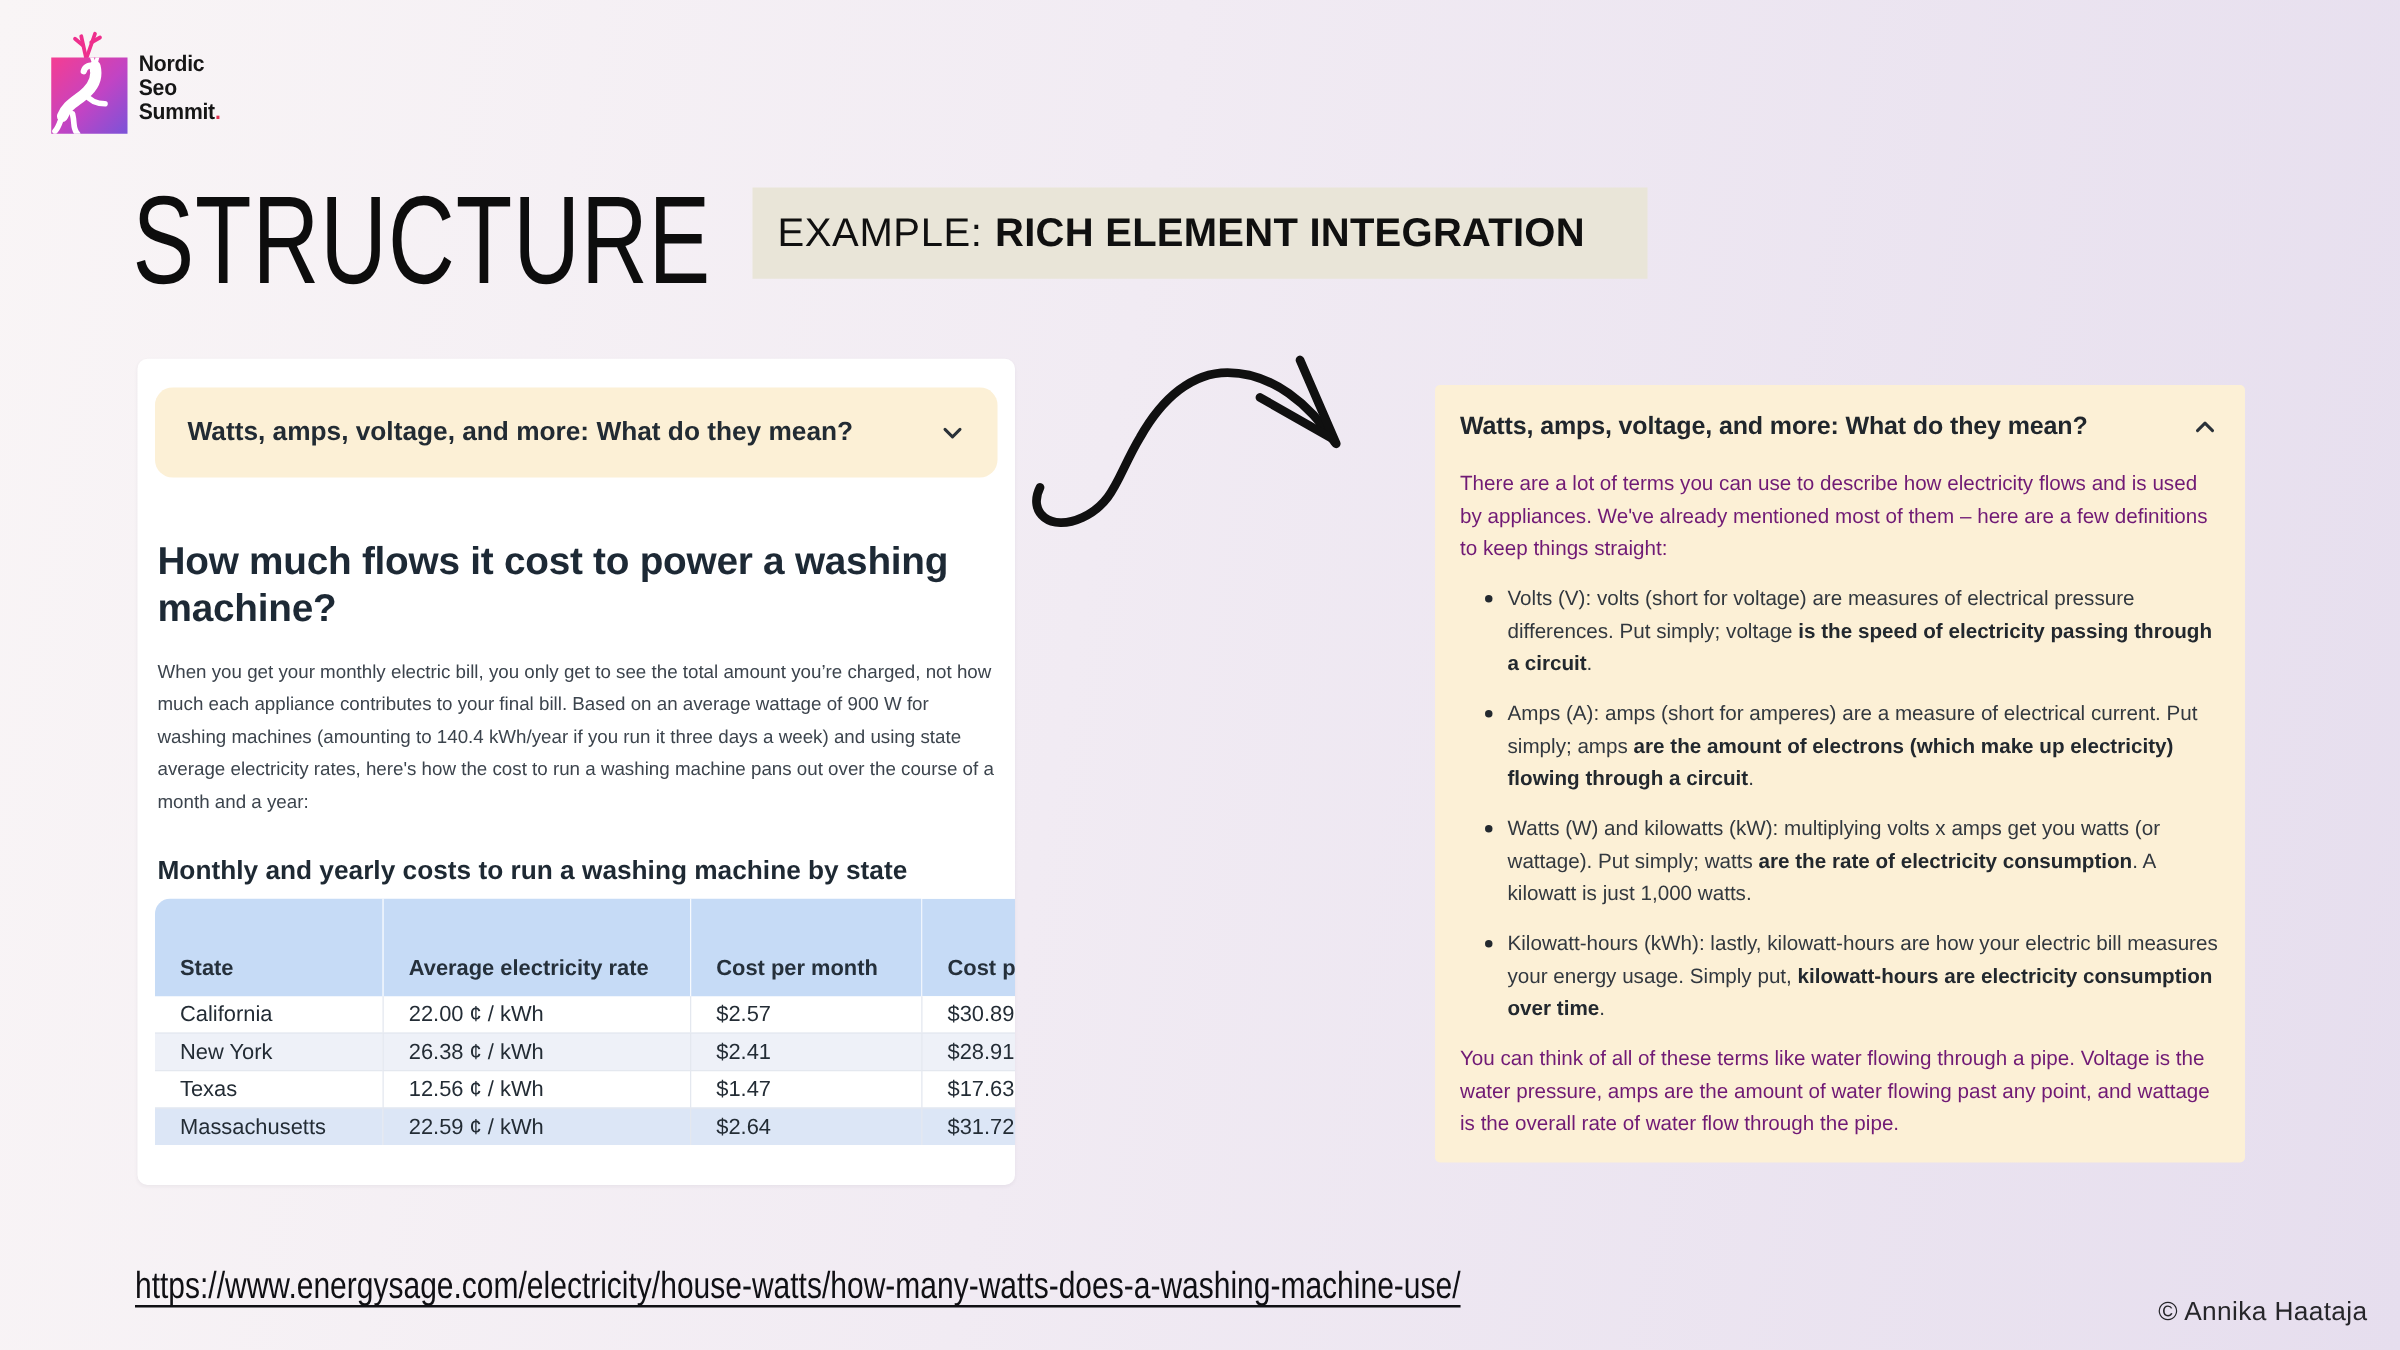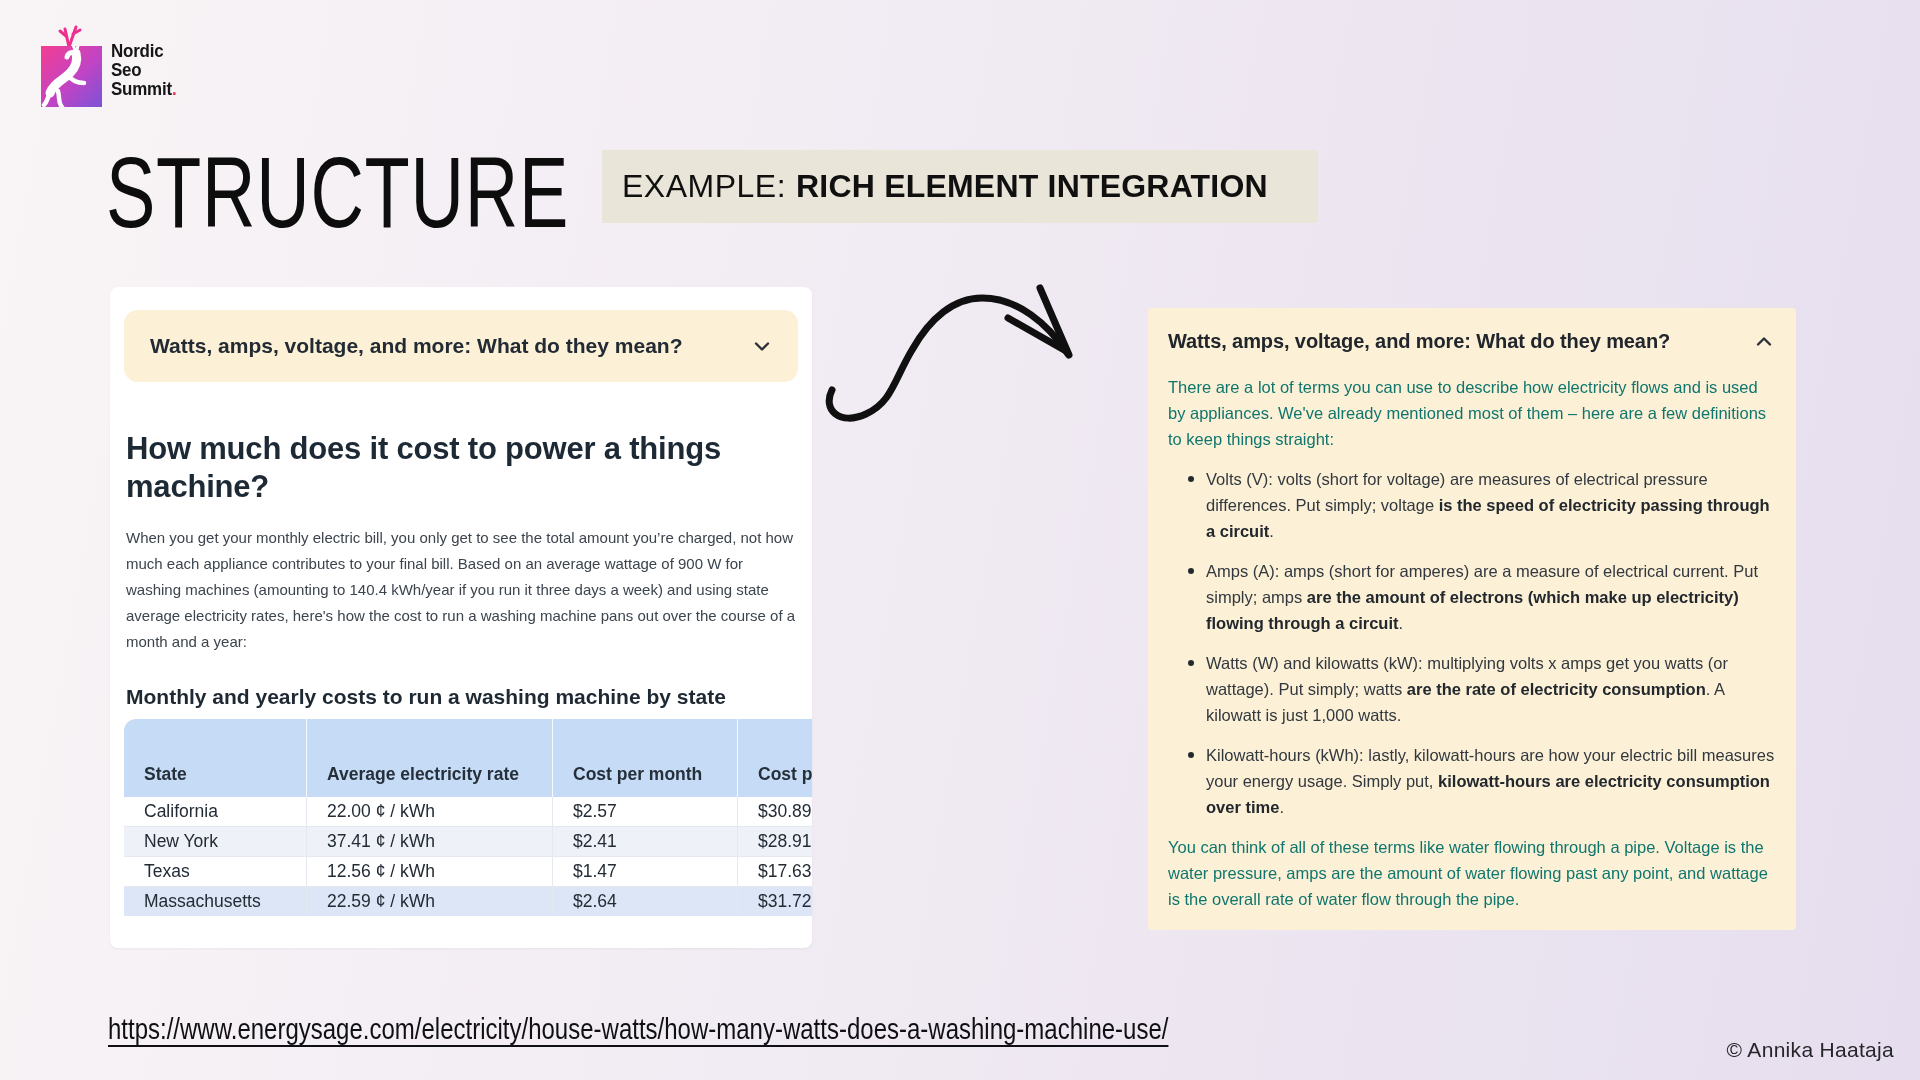--- a/index.html
+++ b/index.html
@@ -51,21 +51,21 @@
   tbody tr:nth-child(4){background:var(--row-stripe-blue,#dce6f6);}
 
   
   .curved-arrow{left:822px;top:262px;}
 
   
   .panel{left:1148px;top:308px;width:648px;height:622px;background:var(--accent-cream,#fcf0d6);
     border-radius:4px;padding:22px 20px;box-sizing:border-box;overflow:hidden;}
   .panel-header{display:flex;align-items:flex-start;justify-content:space-between;cursor:pointer;}
   .panel-header .q{font-size:20px;font-weight:700;color:#20262c;letter-spacing:-.1px;}
-  .panel p{margin:0;font-size:16.5px;line-height:26px;color:#0f766e;}
+  .panel p{margin:0;font-size:16.5px;line-height:26px;color:#701a75;}
   .panel .intro{margin-top:20px;}
   .panel ul{list-style:none;margin:14px 0 0;padding:0 0 0 18px;}
   .panel li{position:relative;margin:0 0 14px;padding-left:20px;font-size:16.5px;line-height:26px;color:#32383f;}
   .panel li::before{content:"";position:absolute;left:2px;top:10px;width:6px;height:6px;border-radius:50%;background:#23292f;}
   .panel .bold, .panel li .bold{font-weight:700;color:#22282e;}
   .panel .outro{margin-top:6px;}
 
   
   .source-url{left:108px;top:1012px;font-size:30px;font-weight:400;color:#101014;
     text-decoration:underline;text-underline-offset:6px;text-decoration-thickness:2px;
@@ -117,42 +117,42 @@
   <span class="val">RICH ELEMENT INTEGRATION</span>
 </div>
 
 <div class="abs card">
   <div class="accordion">
     <span class="q">Watts, amps, voltage, and more: What do they mean?</span>
     <svg width="24" height="24" viewBox="0 0 24 24">
       <polyline points="6,9.5 12,15.5 18,9.5" fill="none" stroke="#2a3138" stroke-width="2.4" stroke-linecap="round" stroke-linejoin="round"></polyline>
     </svg>
   </div>
-  <div class="article-heading">How much does it cost to power a things machine?</div>
+  <div class="article-heading">How much flows it cost to power a washing machine?</div>
   <p class="article-paragraph">When you get your monthly electric bill, you only get to see the total amount you’re charged, not how much each appliance contributes to your final bill. Based on an average wattage of 900 W for washing machines (amounting to 140.4 kWh/year if you run it three days a week) and using state average electricity rates, here's how the cost to run a washing machine pans out over the course of a month and a year:</p>
   <div class="table-title">Monthly and yearly costs to run a washing machine by state</div>
   <table>
     <thead>
         <tr>
           <th>State</th>
           <th>Average electricity rate</th>
           <th>Cost per month</th>
           <th>Cost per year</th>
         </tr>
       </thead>
     <tbody>
         <tr>
           <td>California</td>
           <td>22.00 ¢ / kWh</td>
           <td>$2.57</td>
           <td>$30.89</td>
         </tr>
         <tr>
           <td>New York</td>
-          <td>37.41 ¢ / kWh</td>
+          <td>26.38 ¢ / kWh</td>
           <td>$2.41</td>
           <td>$28.91</td>
         </tr>
         <tr>
           <td>Texas</td>
           <td>12.56 ¢ / kWh</td>
           <td>$1.47</td>
           <td>$17.63</td>
         </tr>
         <tr>

